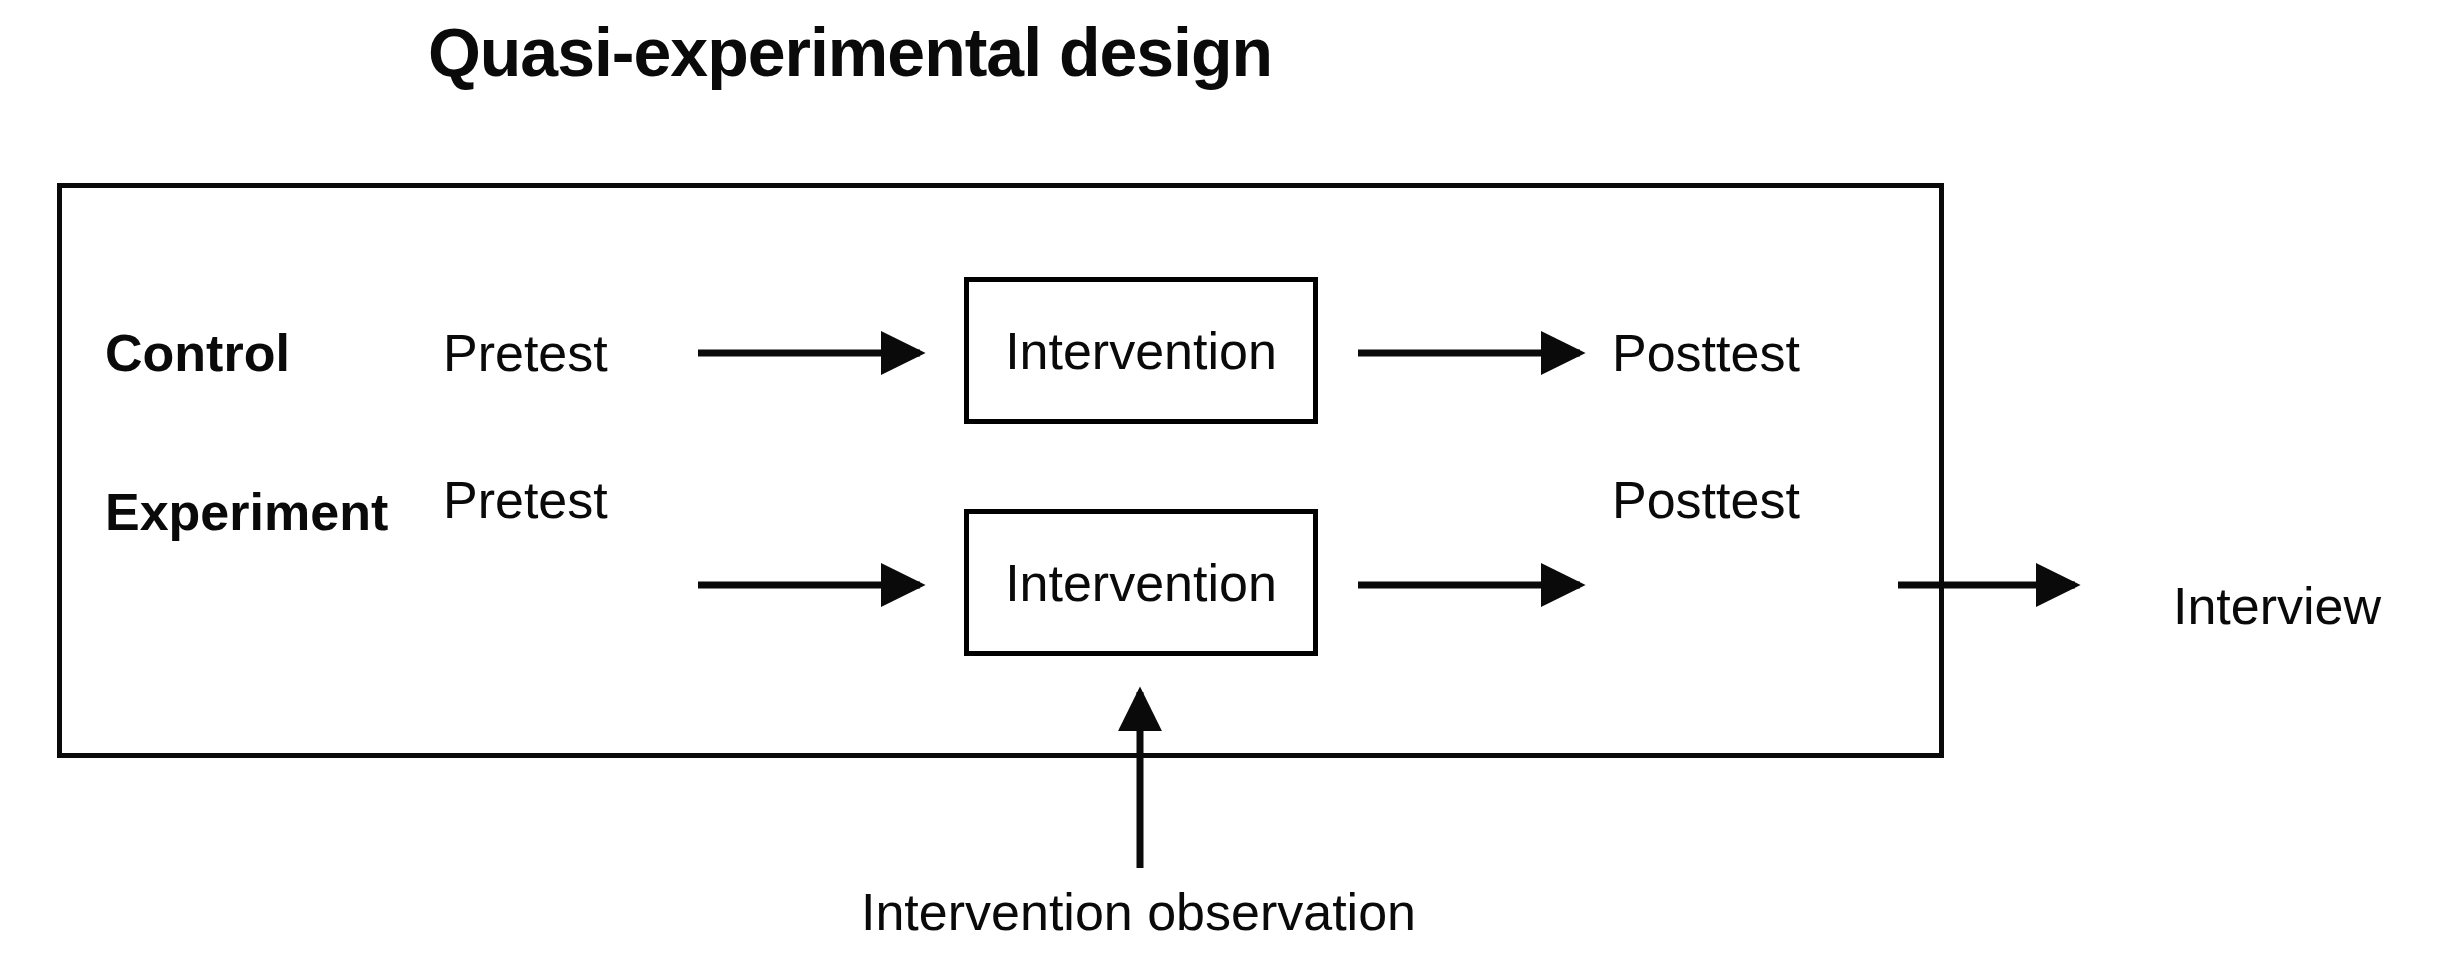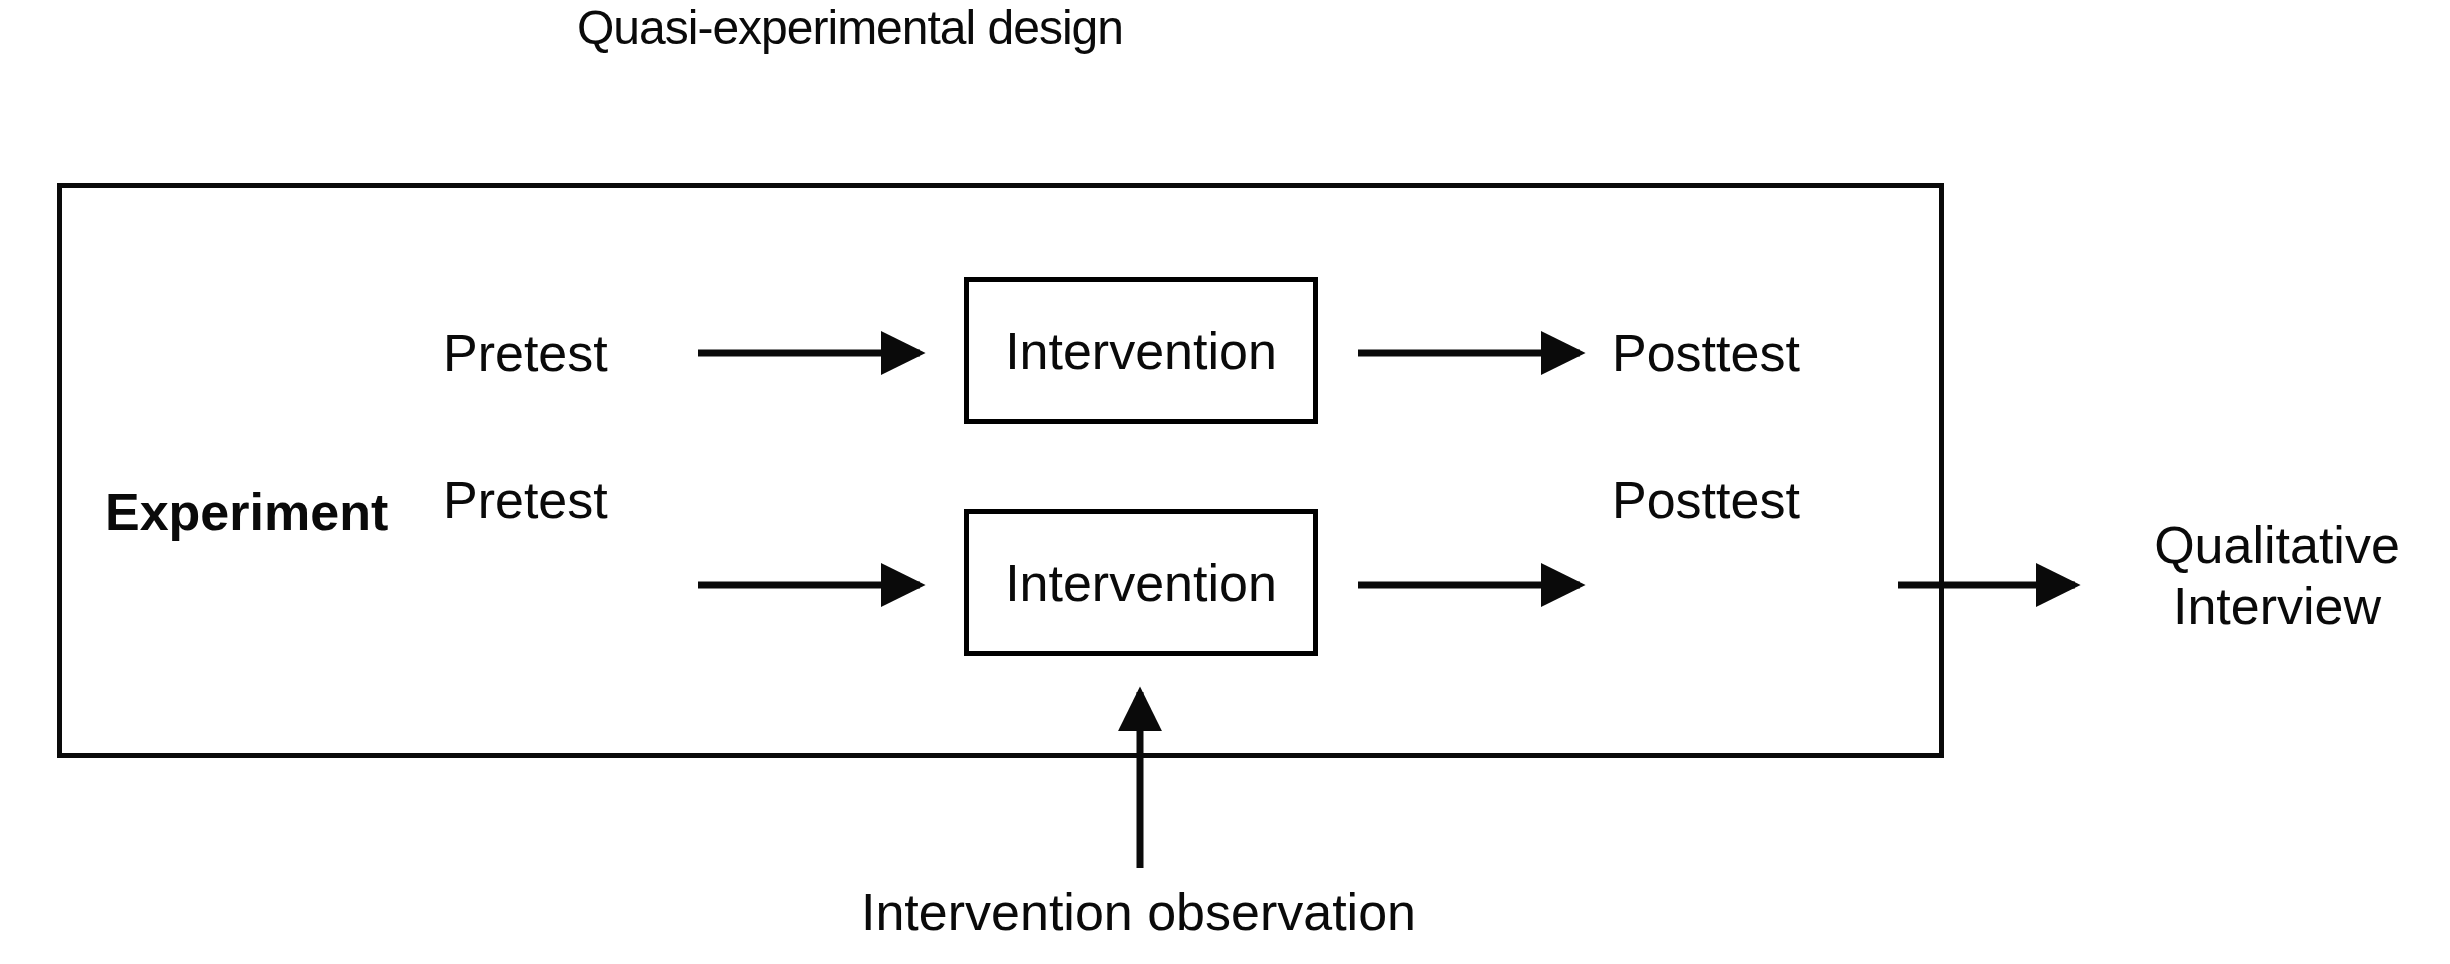--- a/index.html
+++ b/index.html
@@ -14,25 +14,25 @@
     background: #ffffff;
     font-family: "Liberation Sans", sans-serif;
     color: #0a0a0a;
     overflow: hidden;
   }
 
   
   #diagram-title {
     position: absolute;
     left: 0;
-    top: 4px;
+    top: 18px;
     width: 1700px;
     text-align: center;
-    font-size: 48px;
-    font-weight: normal;
+    font-size: 68px;
+    font-weight: bold;
     letter-spacing: -1px;
     line-height: 1.0;
     white-space: nowrap;
   }
 
   
   #design-frame {
     position: absolute;
     left: 57px;
     top: 183px;
@@ -117,40 +117,41 @@
 </style>
 </head>
 <body>
 
 <div id="canvas">
 
   <div id="diagram-title">Quasi-experimental design</div>
 
   <div id="design-frame"></div>
 
+  <div class="node-text bold" id="label-control">Control</div>
 
   <div class="node-text" id="pretest-control">Pretest</div>
 
   <div class="intervention-box" id="intervention-control">
     <span class="intervention-label">Intervention</span>
   </div>
 
   <div class="node-text" id="posttest-control">Posttest</div>
 
   <div class="node-text bold" id="label-experiment">Experiment</div>
 
   <div class="node-text" id="pretest-experiment">Pretest</div>
 
   <div class="intervention-box" id="intervention-experiment">
     <span class="intervention-label">Intervention</span>
   </div>
 
   <div class="node-text" id="posttest-experiment">Posttest</div>
 
-  <div class="node-text center" id="qualitative-interview"><span>Qualitative</span><br><span>Interview</span></div>
+  <div class="node-text center" id="qualitative-interview"><br><span>Interview</span></div>
 
   <div class="node-text" id="qualitative-observation">Intervention observation</div>
 
   <svg id="arrow-layer" viewBox="0 0 2450 964">
     <defs>
       <marker id="head" markerWidth="7" markerHeight="7" refX="5.6" refY="3.5" orient="auto" markerUnits="strokeWidth">
         <path d="M0,0.35 L6.4,3.5 L0,6.65 Z" fill="#0a0a0a"></path>
       </marker>
     </defs>
 

